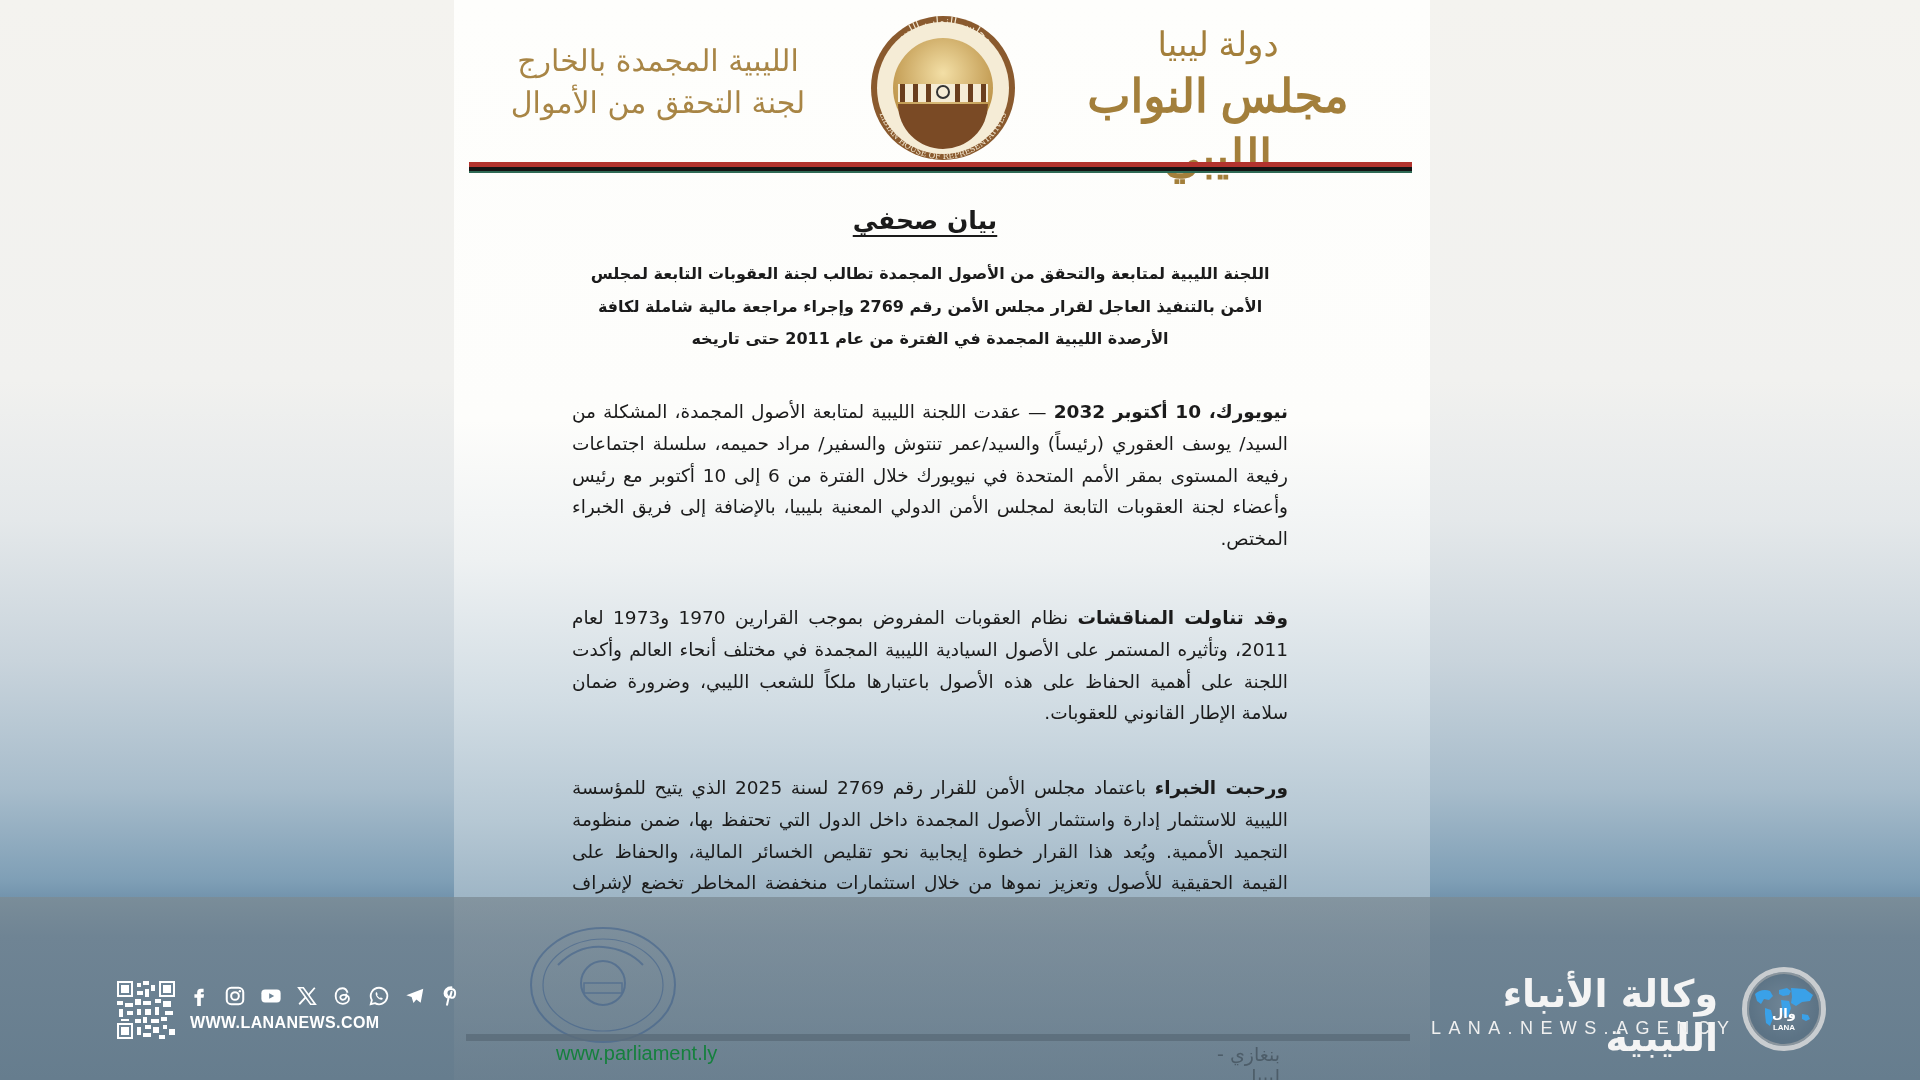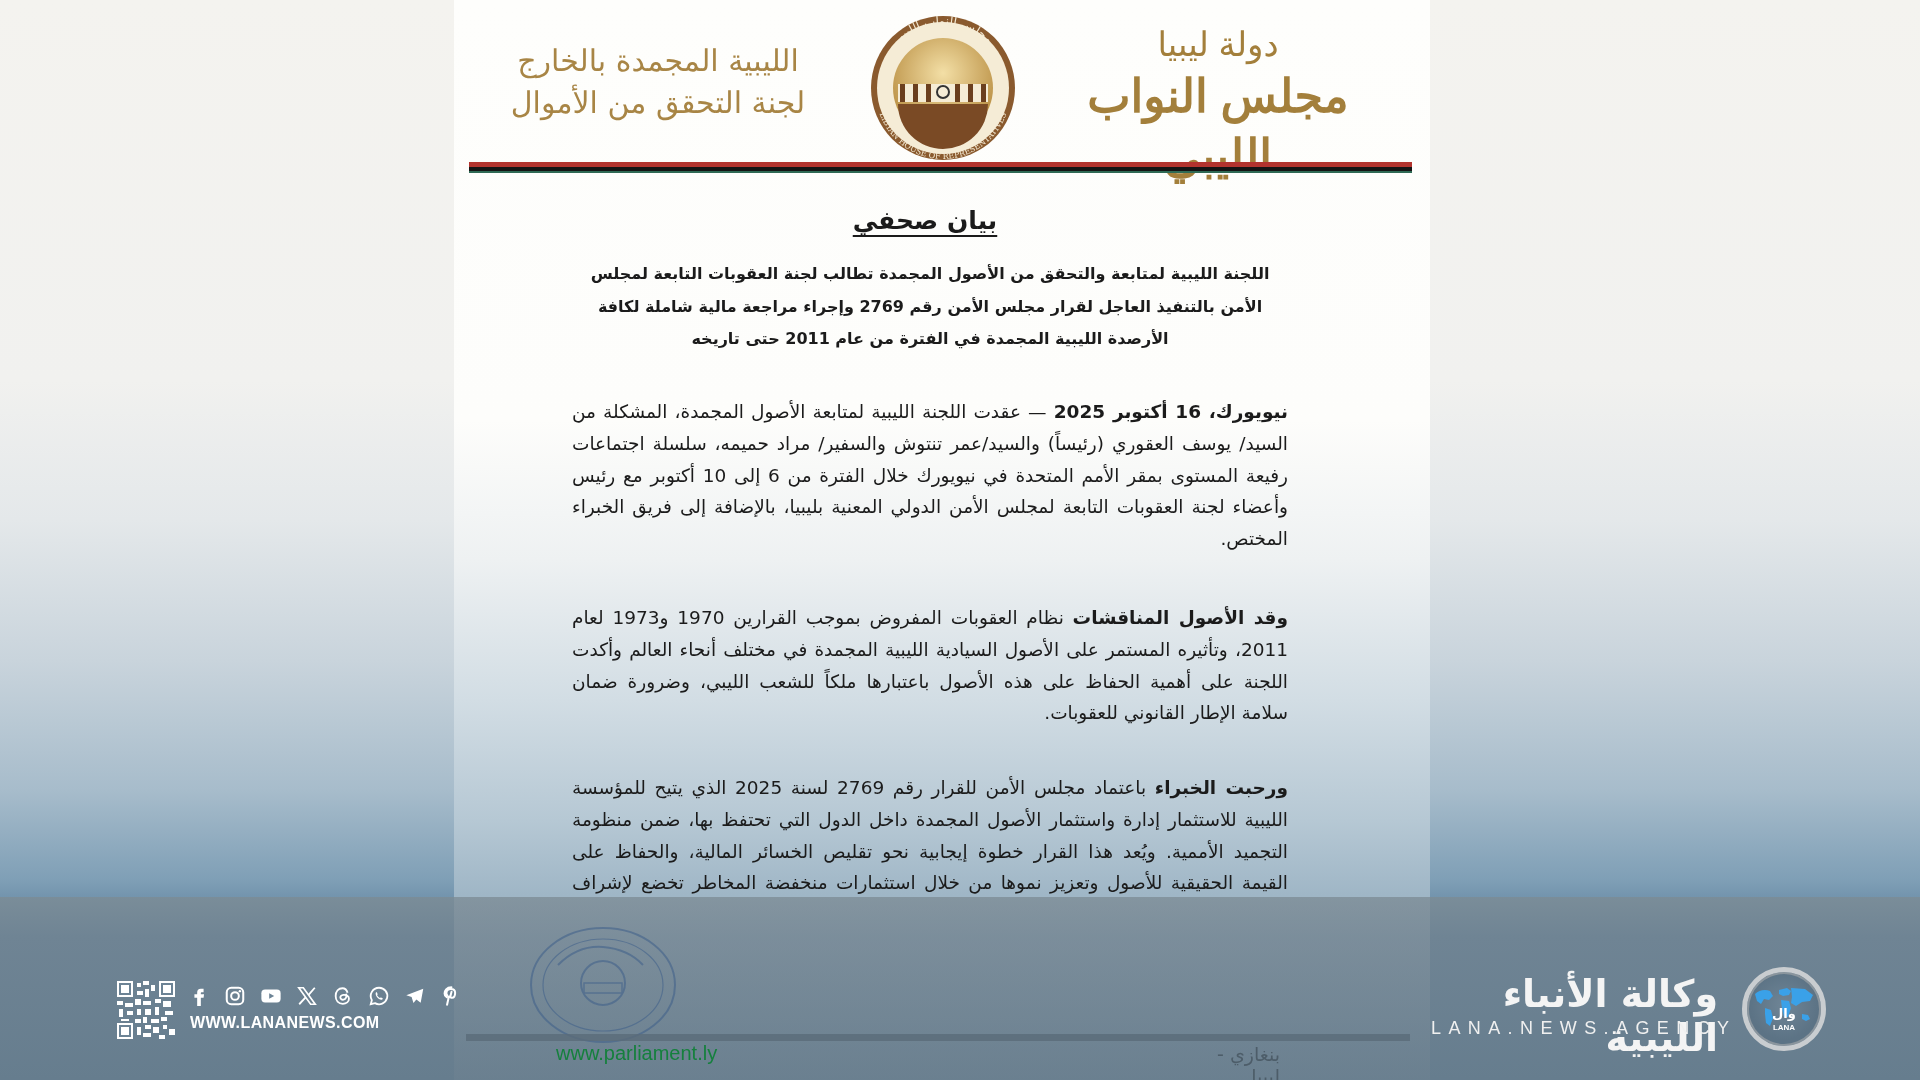--- a/index.html
+++ b/index.html
@@ -98,24 +98,24 @@
 <div class="stripe">
   <div class="red"></div>
     <div class="blk"></div>
     <div class="grn"></div>
 </div>
 
 <div class="txt title">بيان صحفي</div>
 <div class="txt headline">اللجنة الليبية لمتابعة والتحقق من الأصول المجمدة تطالب لجنة العقوبات التابعة لمجلس الأمن بالتنفيذ العاجل لقرار مجلس الأمن رقم 2769 وإجراء مراجعة مالية شاملة لكافة الأرصدة الليبية المجمدة في الفترة من عام 2011 حتى تاريخه</div>
 
 <div class="txt para p1">
-  <b>نيويورك، 16 أكتوبر 2025</b><span> — عقدت اللجنة الليبية لمتابعة الأصول المجمدة، المشكلة من السيد/ يوسف العقوري (رئيساً) والسيد/عمر تنتوش والسفير/ مراد حميمه، سلسلة اجتماعات رفيعة المستوى بمقر الأمم المتحدة في نيويورك خلال الفترة من 6 إلى 10 أكتوبر مع رئيس وأعضاء لجنة العقوبات التابعة لمجلس الأمن الدولي المعنية بليبيا، بالإضافة إلى فريق الخبراء المختص.</span>
+  <b>نيويورك، 10 أكتوبر 2032</b><span> — عقدت اللجنة الليبية لمتابعة الأصول المجمدة، المشكلة من السيد/ يوسف العقوري (رئيساً) والسيد/عمر تنتوش والسفير/ مراد حميمه، سلسلة اجتماعات رفيعة المستوى بمقر الأمم المتحدة في نيويورك خلال الفترة من 6 إلى 10 أكتوبر مع رئيس وأعضاء لجنة العقوبات التابعة لمجلس الأمن الدولي المعنية بليبيا، بالإضافة إلى فريق الخبراء المختص.</span>
 </div>
 <div class="txt para p2">
-  <b>وقد الأصول المناقشات</b><span> نظام العقوبات المفروض بموجب القرارين 1970 و1973 لعام 2011، وتأثيره المستمر على الأصول السيادية الليبية المجمدة في مختلف أنحاء العالم وأكدت اللجنة على أهمية الحفاظ على هذه الأصول باعتبارها ملكاً للشعب الليبي، وضرورة ضمان سلامة الإطار القانوني للعقوبات.</span>
+  <b>وقد تناولت المناقشات</b><span> نظام العقوبات المفروض بموجب القرارين 1970 و1973 لعام 2011، وتأثيره المستمر على الأصول السيادية الليبية المجمدة في مختلف أنحاء العالم وأكدت اللجنة على أهمية الحفاظ على هذه الأصول باعتبارها ملكاً للشعب الليبي، وضرورة ضمان سلامة الإطار القانوني للعقوبات.</span>
 </div>
 <div class="txt para p3">
   <b>ورحبت الخبراء</b><span> باعتماد مجلس الأمن للقرار رقم 2769 لسنة 2025 الذي يتيح للمؤسسة الليبية للاستثمار إدارة واستثمار الأصول المجمدة داخل الدول التي تحتفظ بها، ضمن منظومة التجميد الأممية. ويُعد هذا القرار خطوة إيجابية نحو تقليص الخسائر المالية، والحفاظ على القيمة الحقيقية للأصول وتعزيز نموها من خلال استثمارات منخفضة المخاطر تخضع لإشراف مجلس الأمن.</span>
 </div>
 
 <div class="band"></div>
 <div class="doc-shade"></div>
 
 <svg class="stamp" viewBox="0 0 150 120">
   <ellipse cx="75" cy="60" rx="72" ry="57" fill="none" stroke="#3e5f8a" stroke-width="2"></ellipse>

